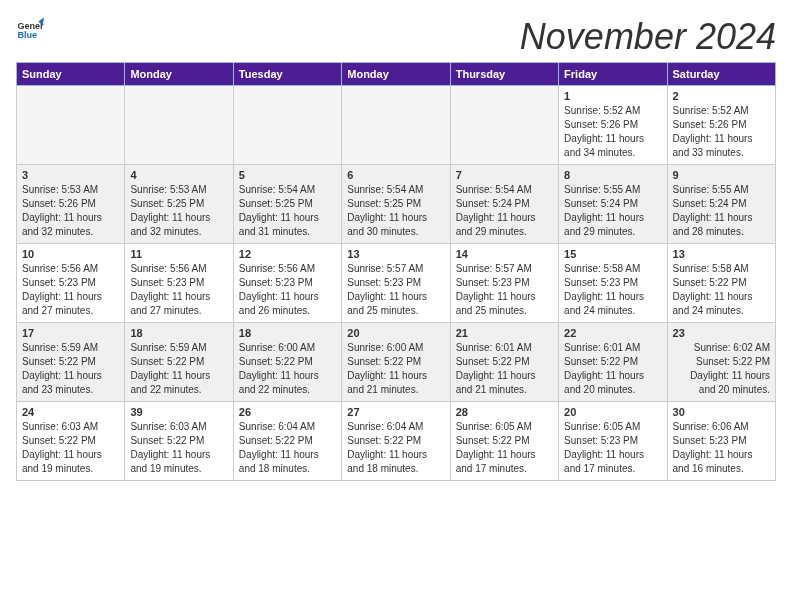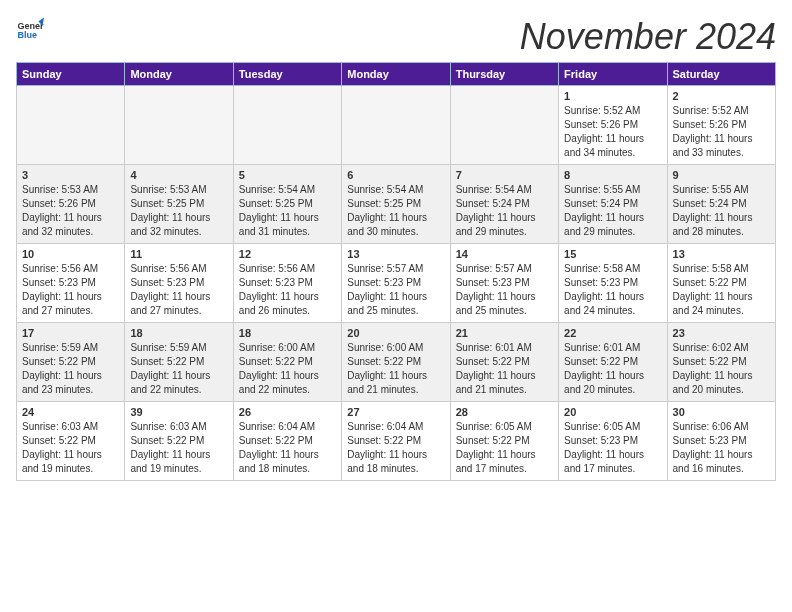--- a/index.html
+++ b/index.html
@@ -272,21 +272,21 @@
         </td>
         <td class="day-cell shaded">
           <span class="day-num">22</span>
           <div class="day-info" style="white-space: pre-line;">Sunrise: 6:01 AM
 Sunset: 5:22 PM
 Daylight: 11 hours
 and 20 minutes.</div>
         </td>
         <td class="day-cell shaded">
           <span class="day-num">23</span>
-          <div class="day-info" style="white-space: pre-line;">Sunrise: 6:02 AM
+          <div class="day-info" style="white-space: pre-line; text-align: right;">Sunrise: 6:02 AM
 Sunset: 5:22 PM
 Daylight: 11 hours
 and 20 minutes.</div>
         </td>
       </tr>
       <tr>
         <td class="day-cell">
           <span class="day-num">24</span>
           <div class="day-info" style="white-space: pre-line;">Sunrise: 6:03 AM
 Sunset: 5:22 PM

